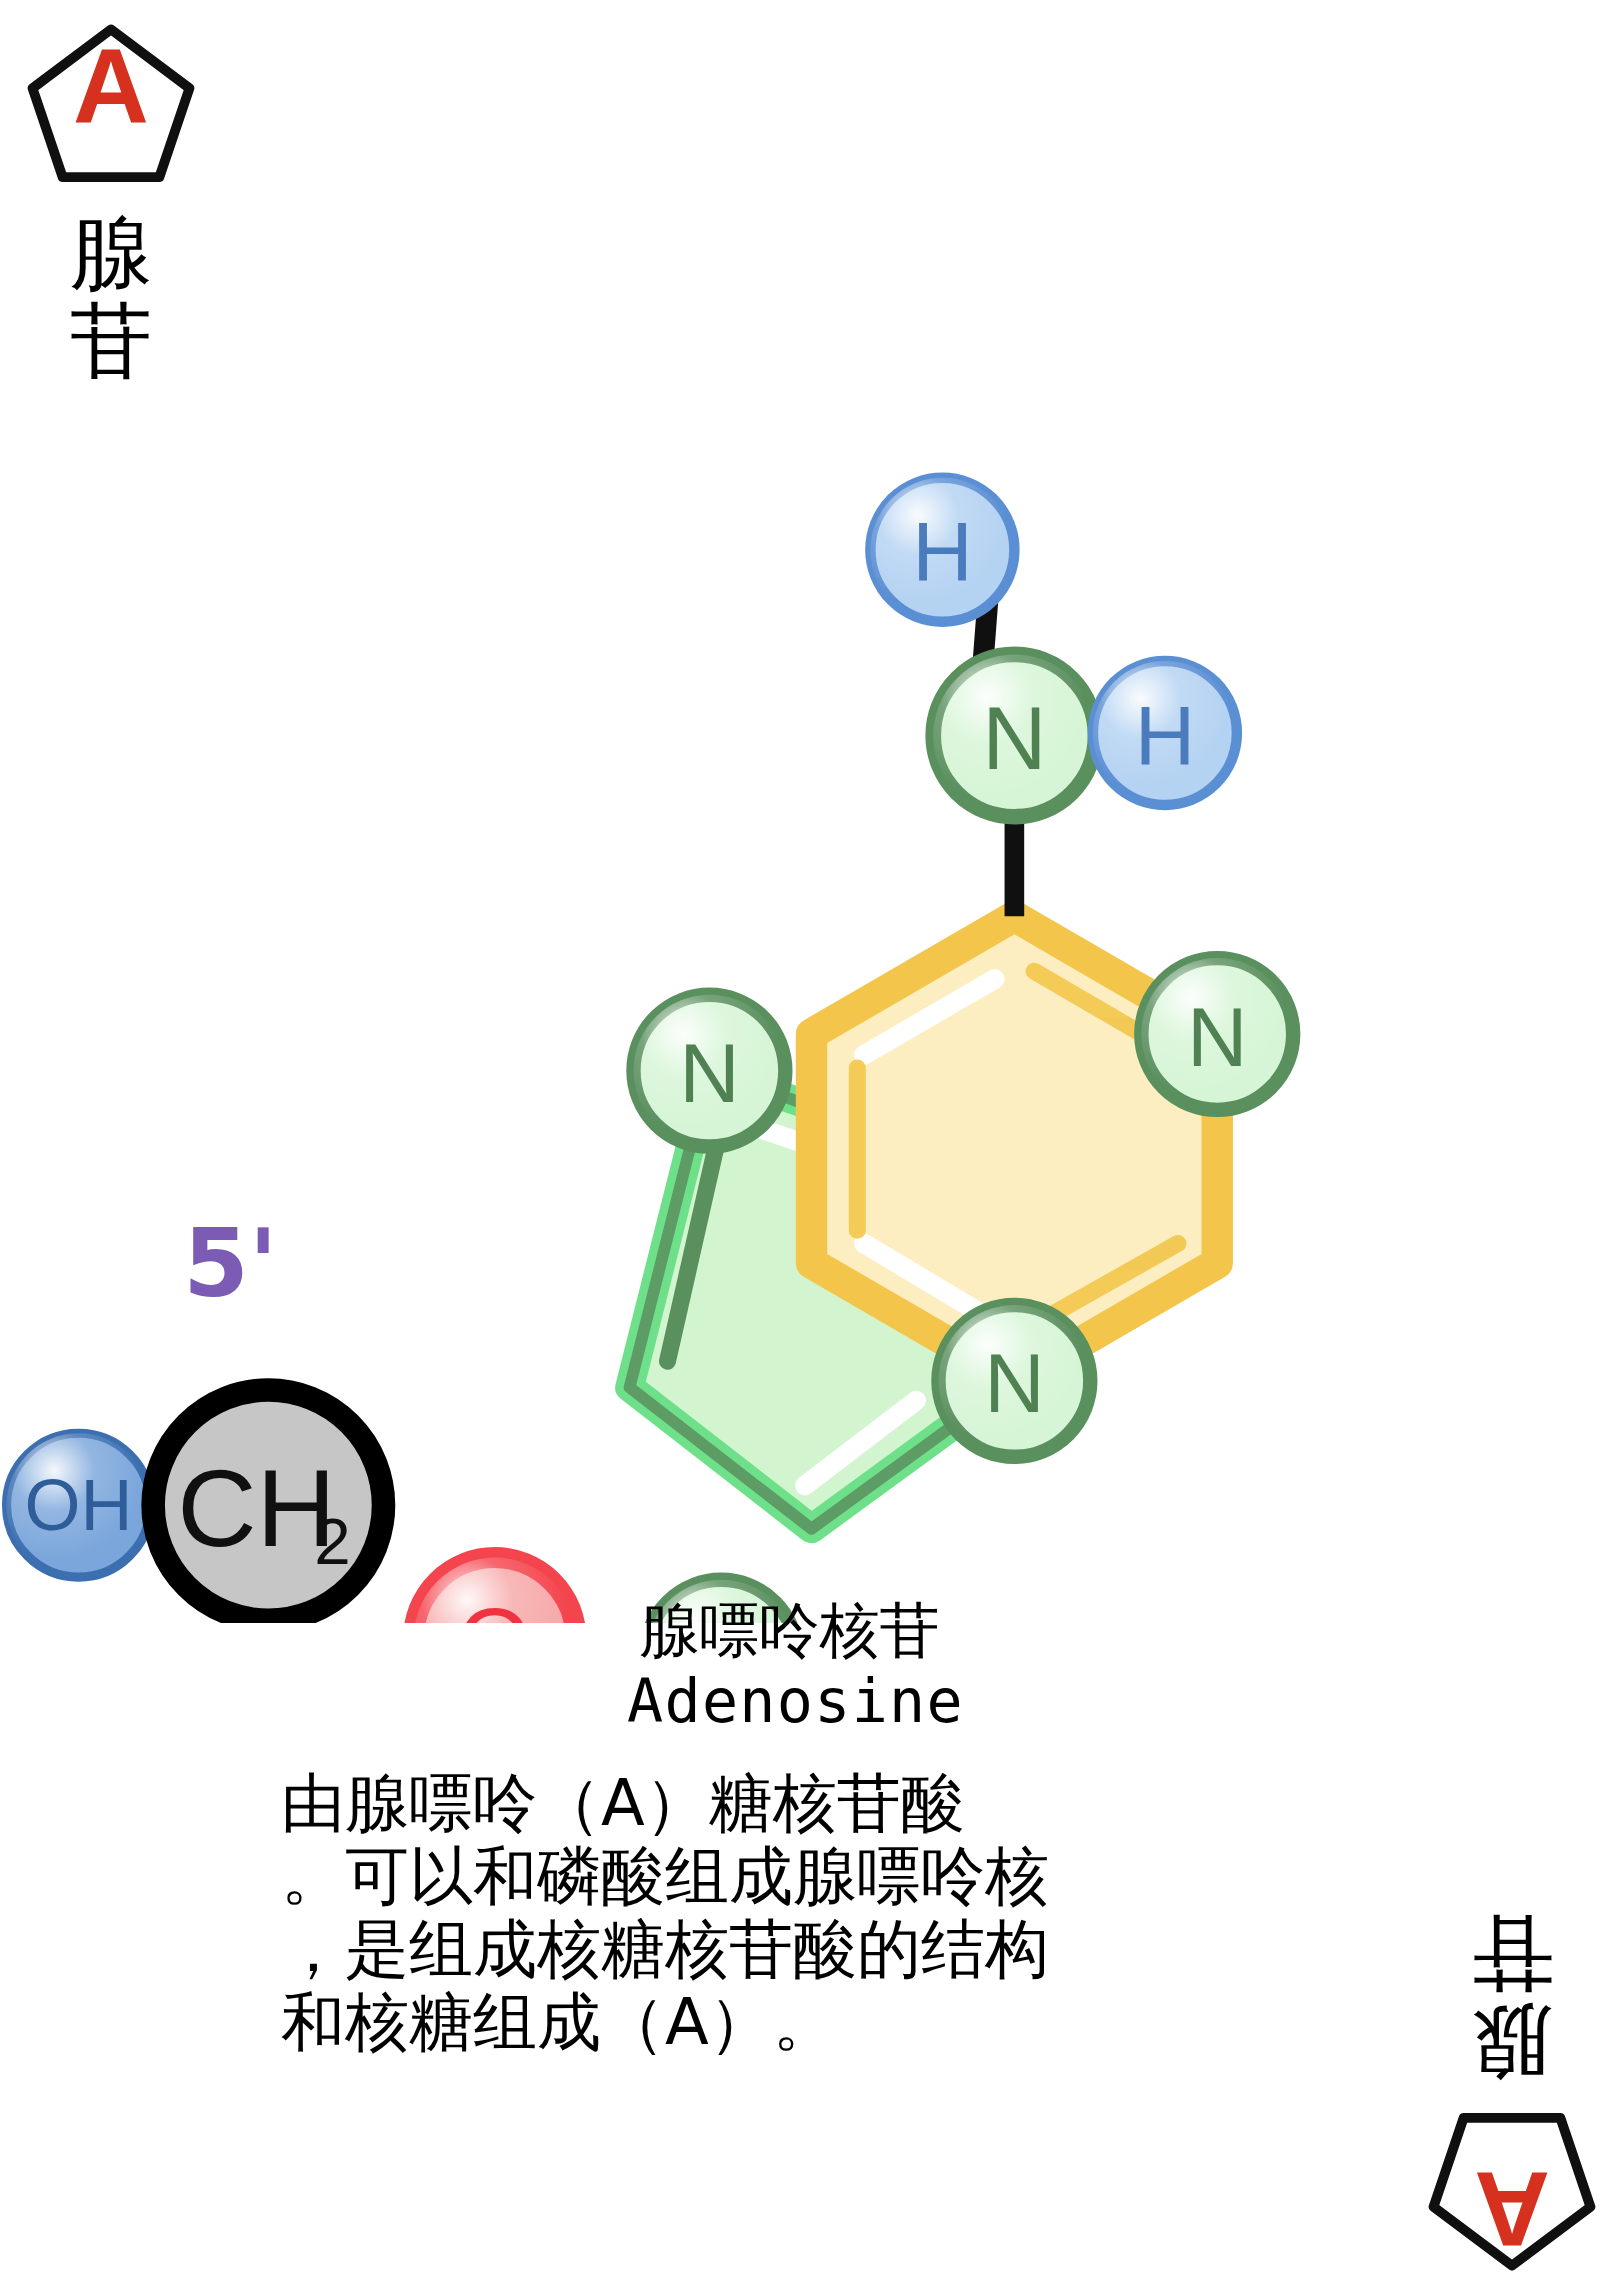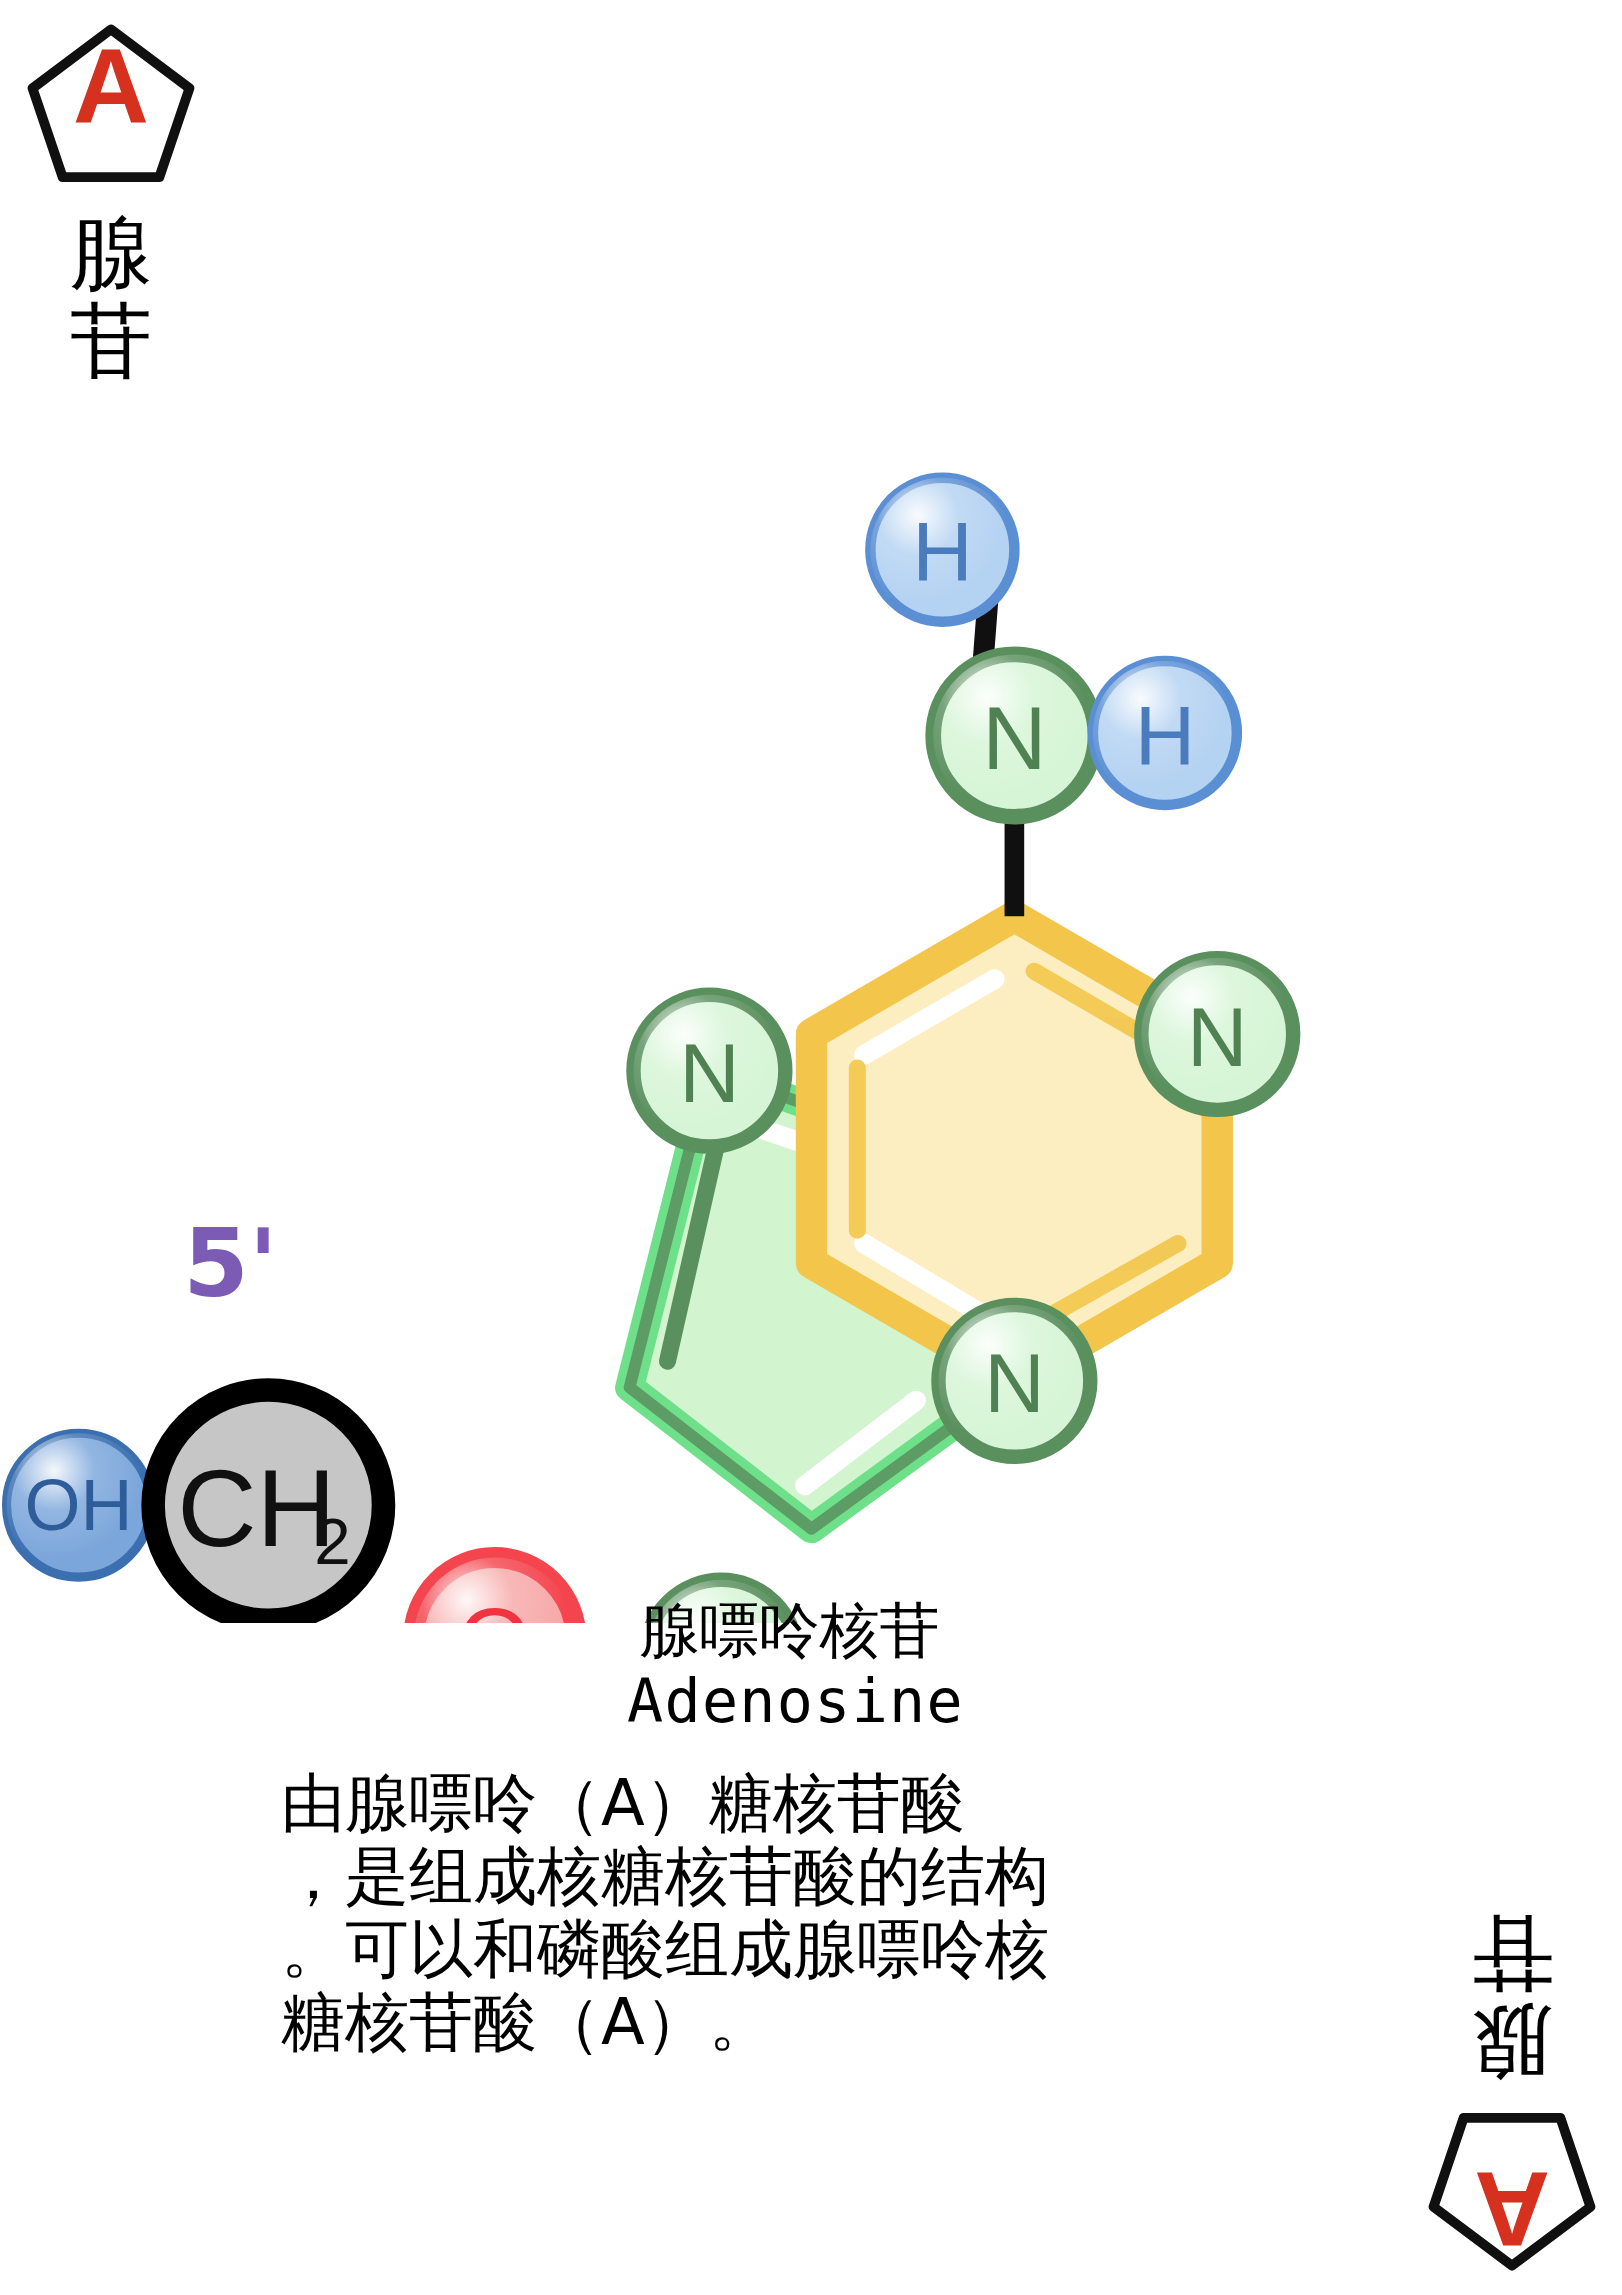--- a/index.html
+++ b/index.html
@@ -253,19 +253,19 @@
     </g>
   </svg>
 
   <div class="caption">
     <div class="cap-cn">腺嘌呤核苷</div>
     <div class="cap-en">Adenosine</div>
   </div>
 
   <div class="desc">
     <span>由腺嘌呤（A）糖核苷酸</span>
+    <span class="ln2">。可以和磷酸组成腺嘌呤核</span>
     <span class="ln2">，是组成核糖核苷酸的结构</span>
-    <span class="ln2">。可以和磷酸组成腺嘌呤核</span>
-    <span>糖核苷酸（A）。</span>
+    <span>和核糖组成（A）。</span>
   </div>
 
 </div>
 
 
 </body></html>

